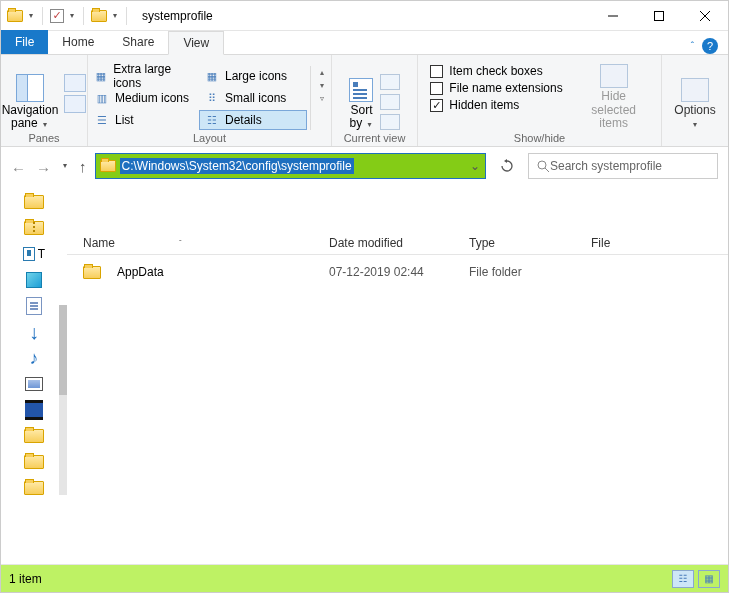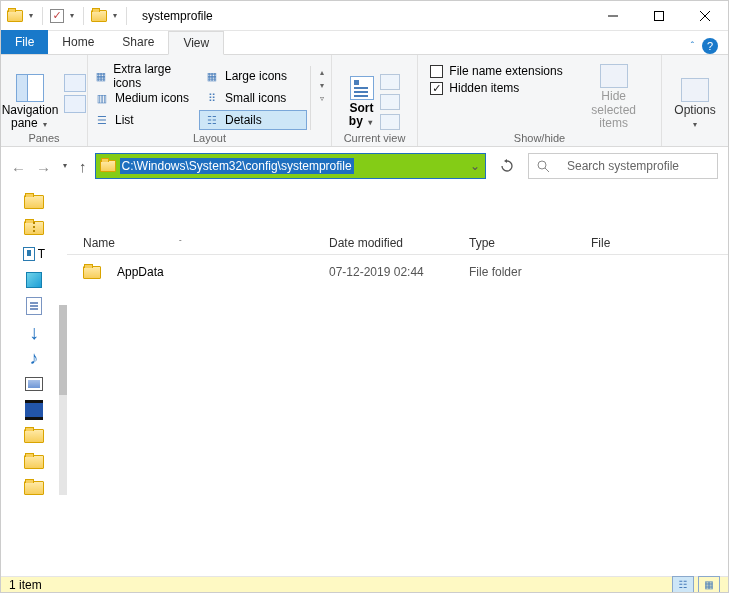--- a/index.html
+++ b/index.html
@@ -127,21 +127,21 @@
     flex:1; display:flex; align-items:center; border:1px solid #1e6fbf; height:26px;
     background:#84cc16;
   }
   .addr .fld { margin:0 4px; }
   .addr .pathspan {
     background:#1e6fbf; color:#fff; padding:1px 2px; white-space:nowrap;
   }
   .addr .drop { margin-left:auto; width:20px; text-align:center; color:#555; }
   .refresh { width:26px; height:26px; display:flex; align-items:center; justify-content:center; border:1px solid transparent; color:#555;}
   .search {
-    width:190px; height:26px; border:1px solid #ccc; display:flex; align-items:center; gap:17px; padding:0 8px; color:#666;
+    width:190px; height:26px; border:1px solid #ccc; display:flex; align-items:center; gap:0; padding:0 8px; color:#666;
   }
   
   .content { display:flex; height:380px; }
   .tree {
     width:66px; border-right:none; overflow:hidden; padding-top:8px;
     display:flex; flex-direction:column; align-items:center; gap:8px;
     position:relative;
   }
   .tree .ico { width:22px; height:18px; display:flex; align-items:center; justify-content:center; }
   .tree .folder { width:20px; height:14px; background:linear-gradient(#ffe9a6,#f7ce5b); border:1px solid #d9a400; border-radius:1px; position:relative;}
@@ -177,22 +177,22 @@
   .row .cell.name { width:246px; display:flex; align-items:center; gap:16px;}
   .row .cell.date { width:140px; color:#555;}
   .row .cell.type { width:122px; color:#555;}
   .row .cell.size { width:80px; color:#555;}
   .folder-icon {
     width:18px; height:13px; background:linear-gradient(#ffe9a6,#f7ce5b); border:1px solid #d9a400; border-radius:1px; position:relative;
   }
   .folder-icon::before { content:""; position:absolute; top:-3px; left:0; width:7px; height:3px; background:#f7ce5b; border:1px solid #d9a400; border-bottom:none;}
   
   .status {
-    position:absolute; left:0; right:0; bottom:0; height:16px; border-top:1px solid #e5e5e5;
-    display:flex; align-items:center; padding:0 8px; background:#fef9c3;
+    position:absolute; left:0; right:0; bottom:0; height:28px; border-top:1px solid #e5e5e5;
+    display:flex; align-items:center; padding:0 8px; background:#bef264;
   }
   .status .views { margin-left:auto; display:flex; gap:4px;}
   .view-btn { width:22px; height:18px; border:1px solid #8aa8cc; display:flex; align-items:center; justify-content:center; color:#4a7ebb; font-size:10px;}
   .view-btn.active { background:#cde6f7;}
 </style>
 </head>
 <body>
 
 <div class="titlebar">
   <div class="qa">
@@ -290,21 +290,21 @@
       <div class="layout-side">
         <div class="scroller-btn">▴</div>
         <div class="scroller-btn">▾</div>
         <div class="scroller-btn">▿</div>
       </div>
     </div>
     <div class="group-label">Layout</div>
   </div>
 
   <div class="group" style="width:86px">
-    <div style="display:flex; align-items:center;font-weight:bold;">
+    <div style="display:flex; align-items:flex-end;">
       <div class="sort-col">
         <div class="sort-ico"></div>
         <div style="text-align:center; line-height:1.1; margin-top:2px;">
           <span>Sort</span><br>
           <span>by</span>
           <span class="arrow-down">▾</span>
         </div>
       </div>
       <div class="mini-grid">
         <div class="mini-ico"></div>
@@ -313,20 +313,24 @@
       </div>
     </div>
     <div class="group-label">Current view</div>
   </div>
 
   <div class="group" style="flex:1">
     <div style="display:flex; align-items:flex-start; gap:16px;">
       <div class="check-col">
         <div class="chk-row">
           <div class="chk-box"></div>
+          <span>Item check boxes</span>
+        </div>
+        <div class="chk-row">
+          <div class="chk-box"></div>
           <span>File name extensions</span>
         </div>
         <div class="chk-row">
           <div class="chk-box">✓</div>
           <span>Hidden items</span>
         </div>
       </div>
       <div class="big-btn">
         <div class="iconbox"></div>
         <div>

